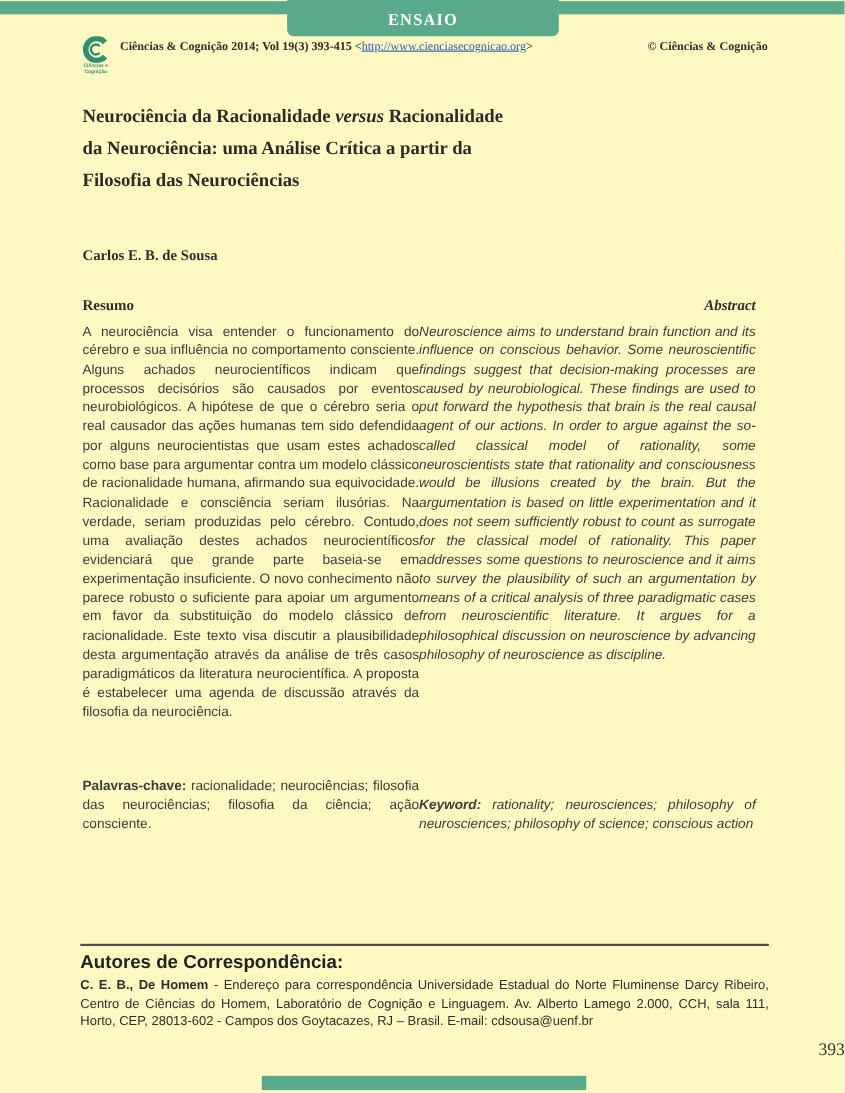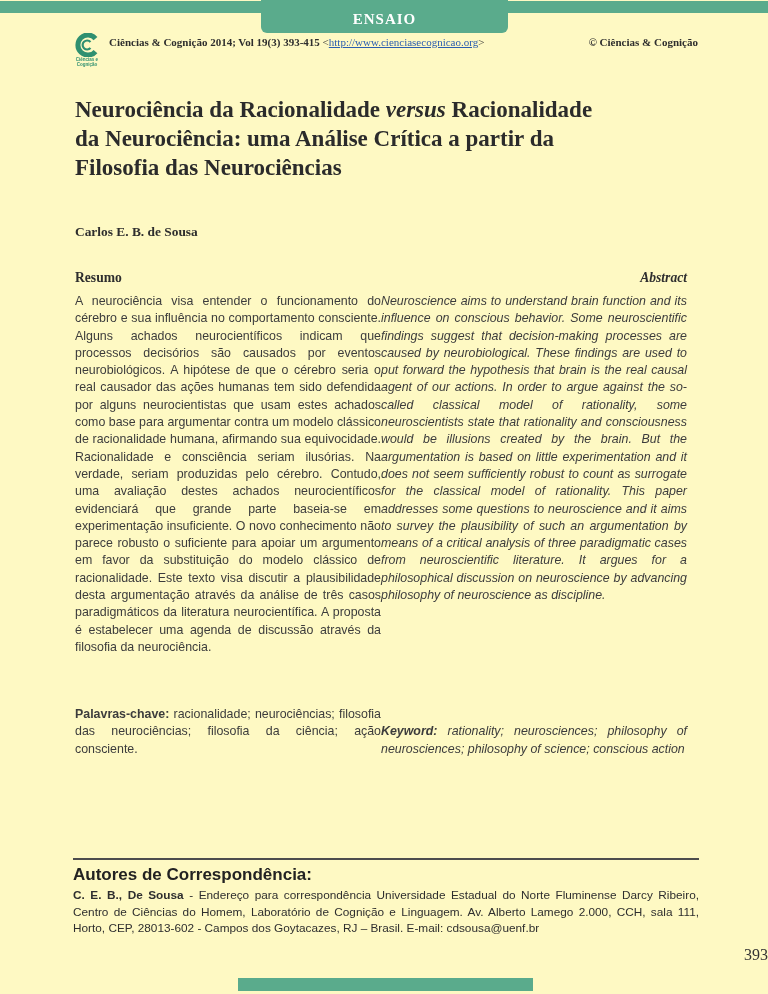--- a/index.html
+++ b/index.html
@@ -24,21 +24,21 @@
   .logo svg{display:block;margin:0 auto;}
   .logo-caption{font-size:4.5px;line-height:5px;color:#2f9070;font-family:"Liberation Sans", sans-serif;font-weight:bold;}
   .cite{flex:1;padding-top:3px;}
   .cite-line1{display:flex;justify-content:space-between;font-size:11px;white-space:nowrap;}
   .cite-bold{font-weight:bold;}
   .cite-link{color:#2a5db0;text-decoration:underline;cursor:pointer;}
   .cite-line2{font-size:10.8px;margin-top:3px;white-space:nowrap;color:#262626;}
   
   .title{
     position:absolute;top:80px;left:75px;width:575px;
-    font-size:23px;font-weight:bold;line-height:29px;color:#2b2b2b;
+    font-size:17px;font-weight:bold;line-height:29px;color:#2b2b2b;
     white-space:pre-line;
   }
   .title em{font-style:italic;}
   .subtitle{
     position:absolute;top:180px;left:75px;width:570px;
     font-family:"Liberation Sans", sans-serif;font-style:italic;
     font-size:13.2px;line-height:19.5px;color:#333;white-space:pre-line;
   }
   .author{position:absolute;top:224px;left:75px;font-weight:bold;font-size:13.4px;}
   .affiliation{
@@ -116,20 +116,20 @@
     </div>
     <div class="col">
       <h3 class="col-head en">Abstract</h3>
       <p class="col-body en">Neuroscience aims to understand brain function and its influence on conscious behavior. Some neuroscientific findings suggest that decision-making processes are caused by neurobiological. These findings are used to put forward the hypothesis that brain is the real causal agent of our actions. In order to argue against the so-called classical model of rationality, some neuroscientists state that rationality and consciousness would be illusions created by the brain. But the argumentation is based on little experimentation and it does not seem sufficiently robust to count as surrogate for the classical model of rationality. This paper addresses some questions to neuroscience and it aims to survey the plausibility of such an argumentation by means of a critical analysis of three paradigmatic cases from neuroscientific literature. It argues for a philosophical discussion on neuroscience by advancing philosophy of neuroscience as discipline.</p>
       <div class="keywords en"><span class="kw-label">Keyword:</span><span> rationality; neurosciences; philosophy of neurosciences; philosophy of science; conscious action</span></div>
     </div>
   </div>
 
   <div class="corr">
     <div class="corr-head">Autores de Correspondência:</div>
-    <div class="corr-text"><span class="corr-author">C. E. B., De Sousa</span><span> - Endereço para correspondência Universidade Estadual do Norte Fluminense Darcy Ribeiro, Centro de Ciências do Homem, Laboratório de Cognição e Linguagem. Av. Alberto Lamego 2.000, CCH, sala 111, Horto, CEP, 28013-602 - Campos dos Goytacazes, RJ – Brasil. E-mail: cdsousa@uenf.br</span></div>
+    <div class="corr-text"><span class="corr-author">C. E. B., De Homem</span><span> - Endereço para correspondência Universidade Estadual do Norte Fluminense Darcy Ribeiro, Centro de Ciências do Homem, Laboratório de Cognição e Linguagem. Av. Alberto Lamego 2.000, CCH, sala 111, Horto, CEP, 28013-602 - Campos dos Goytacazes, RJ – Brasil. E-mail: cdsousa@uenf.br</span></div>
   </div>
 
   <div class="pagenum">393</div>
 
   <div class="botbar"></div>
 
 </div>
 
 </body></html>

